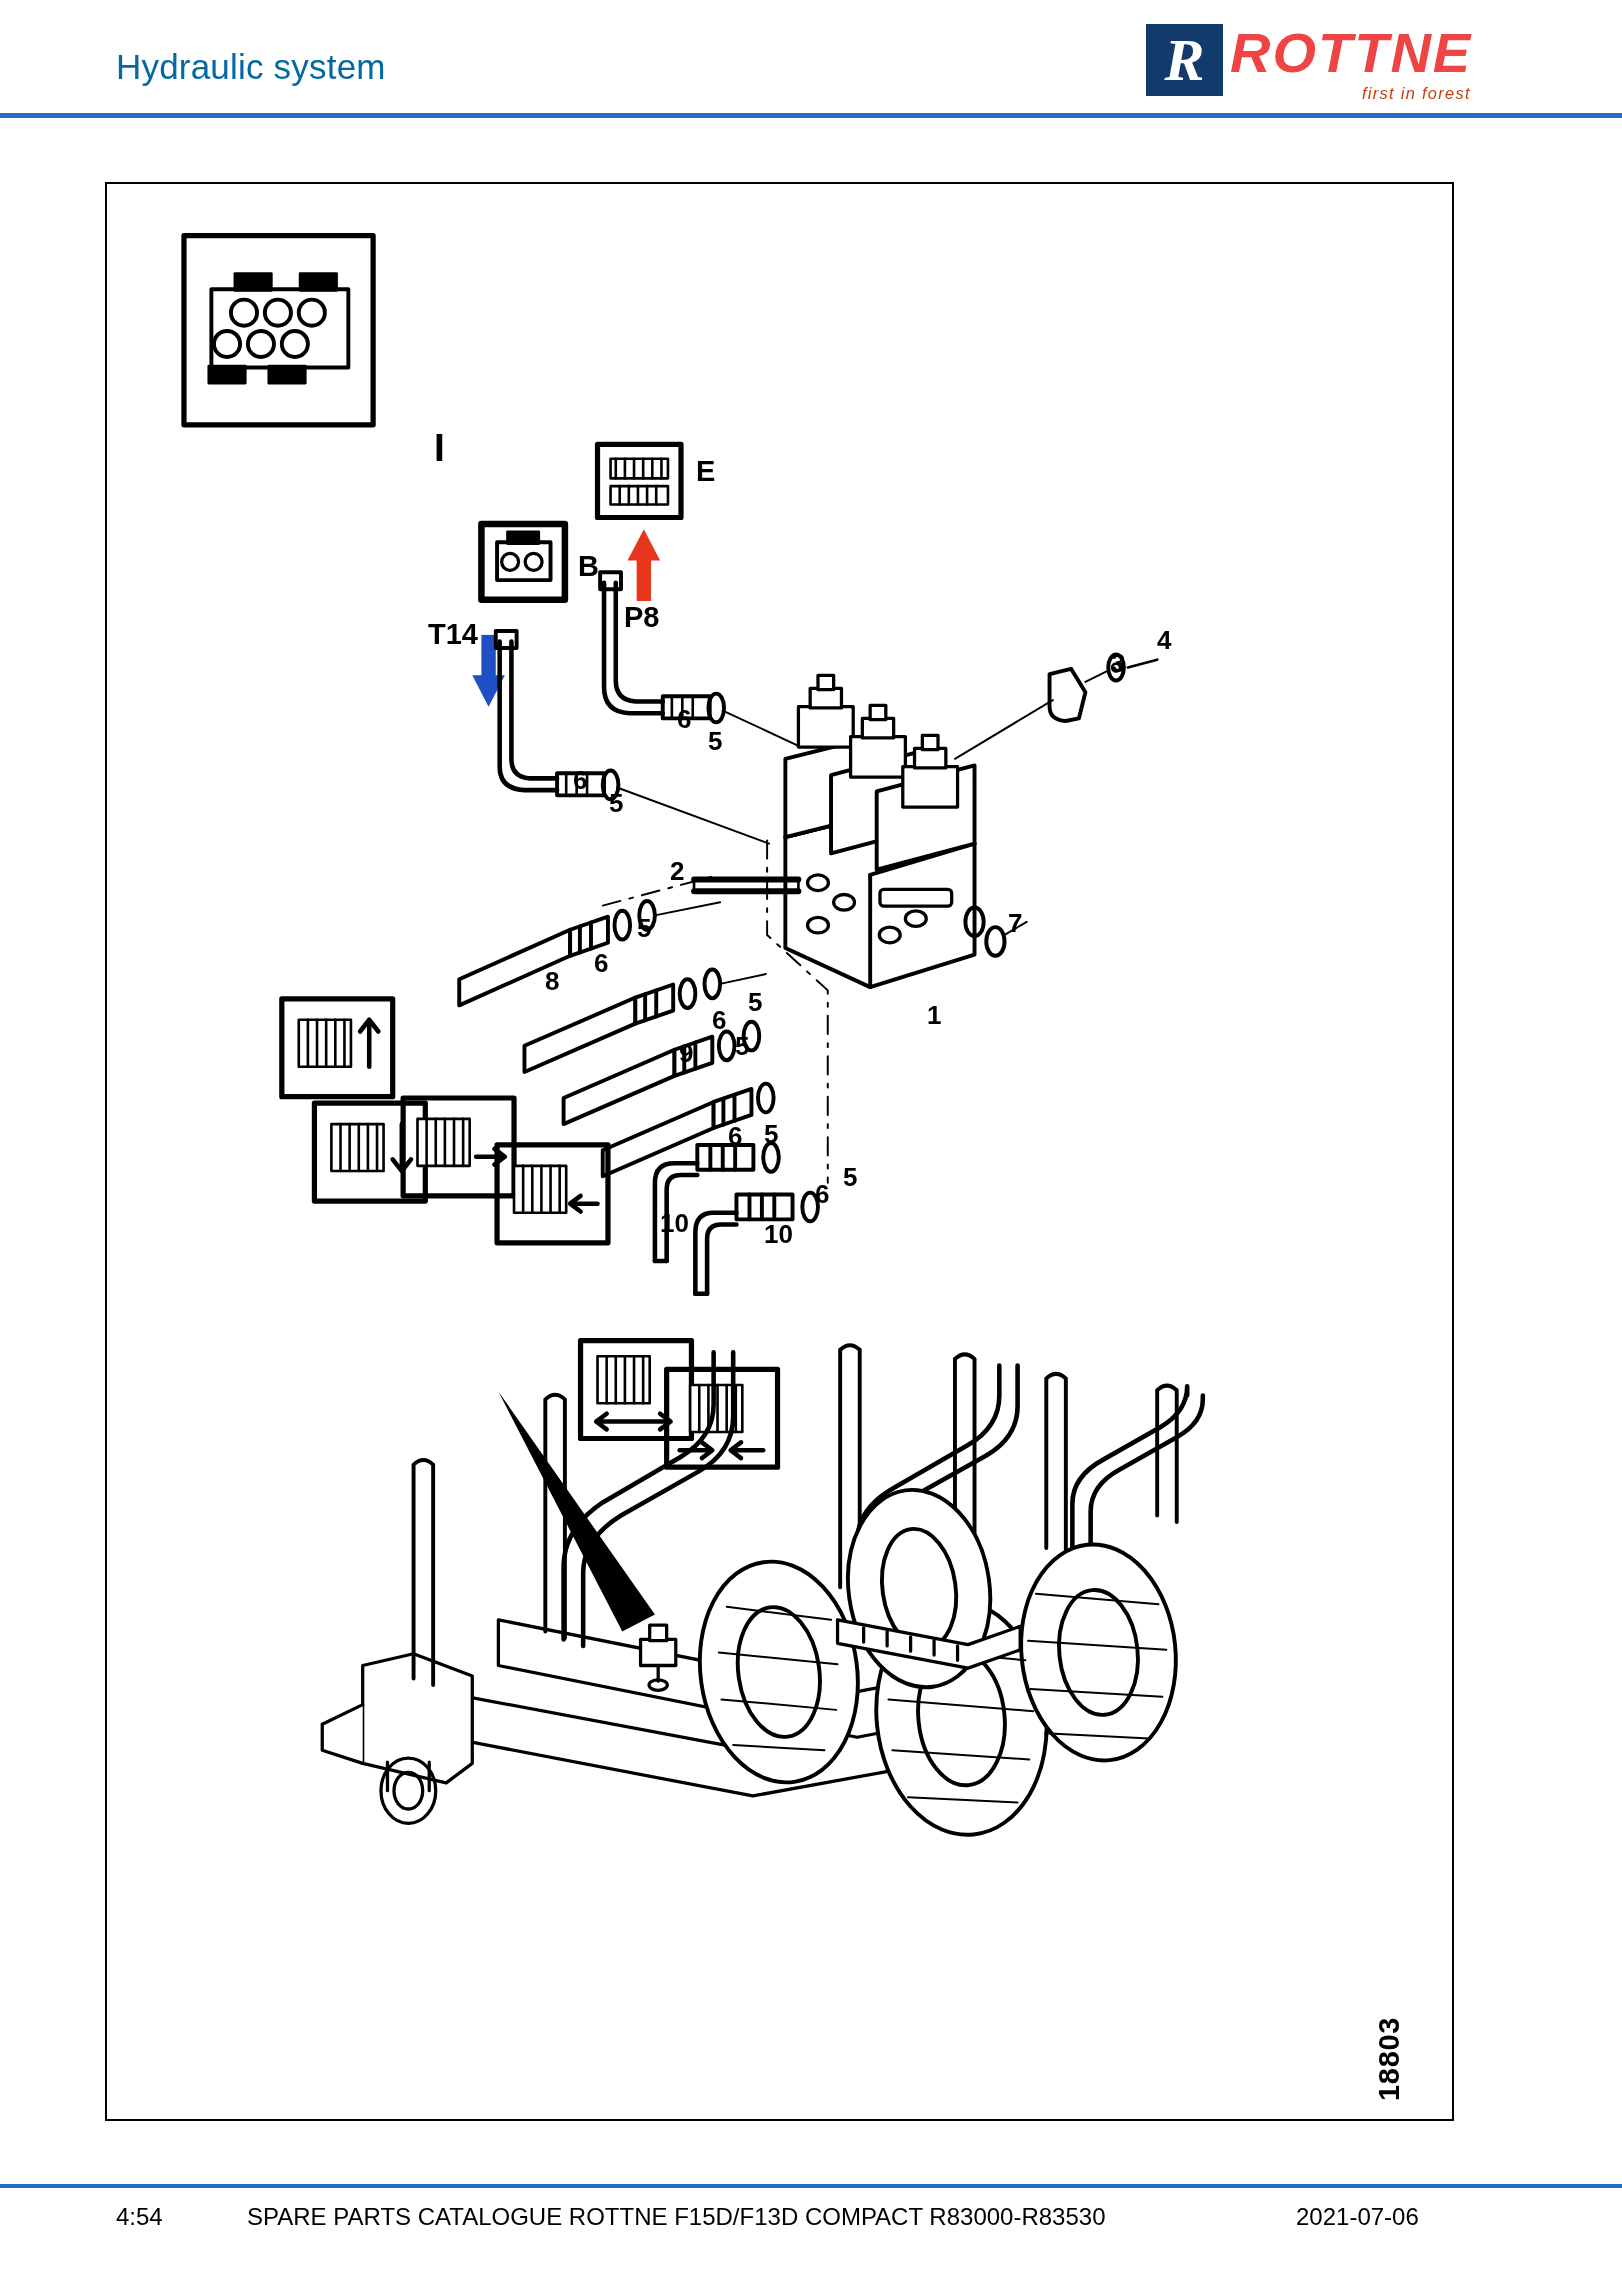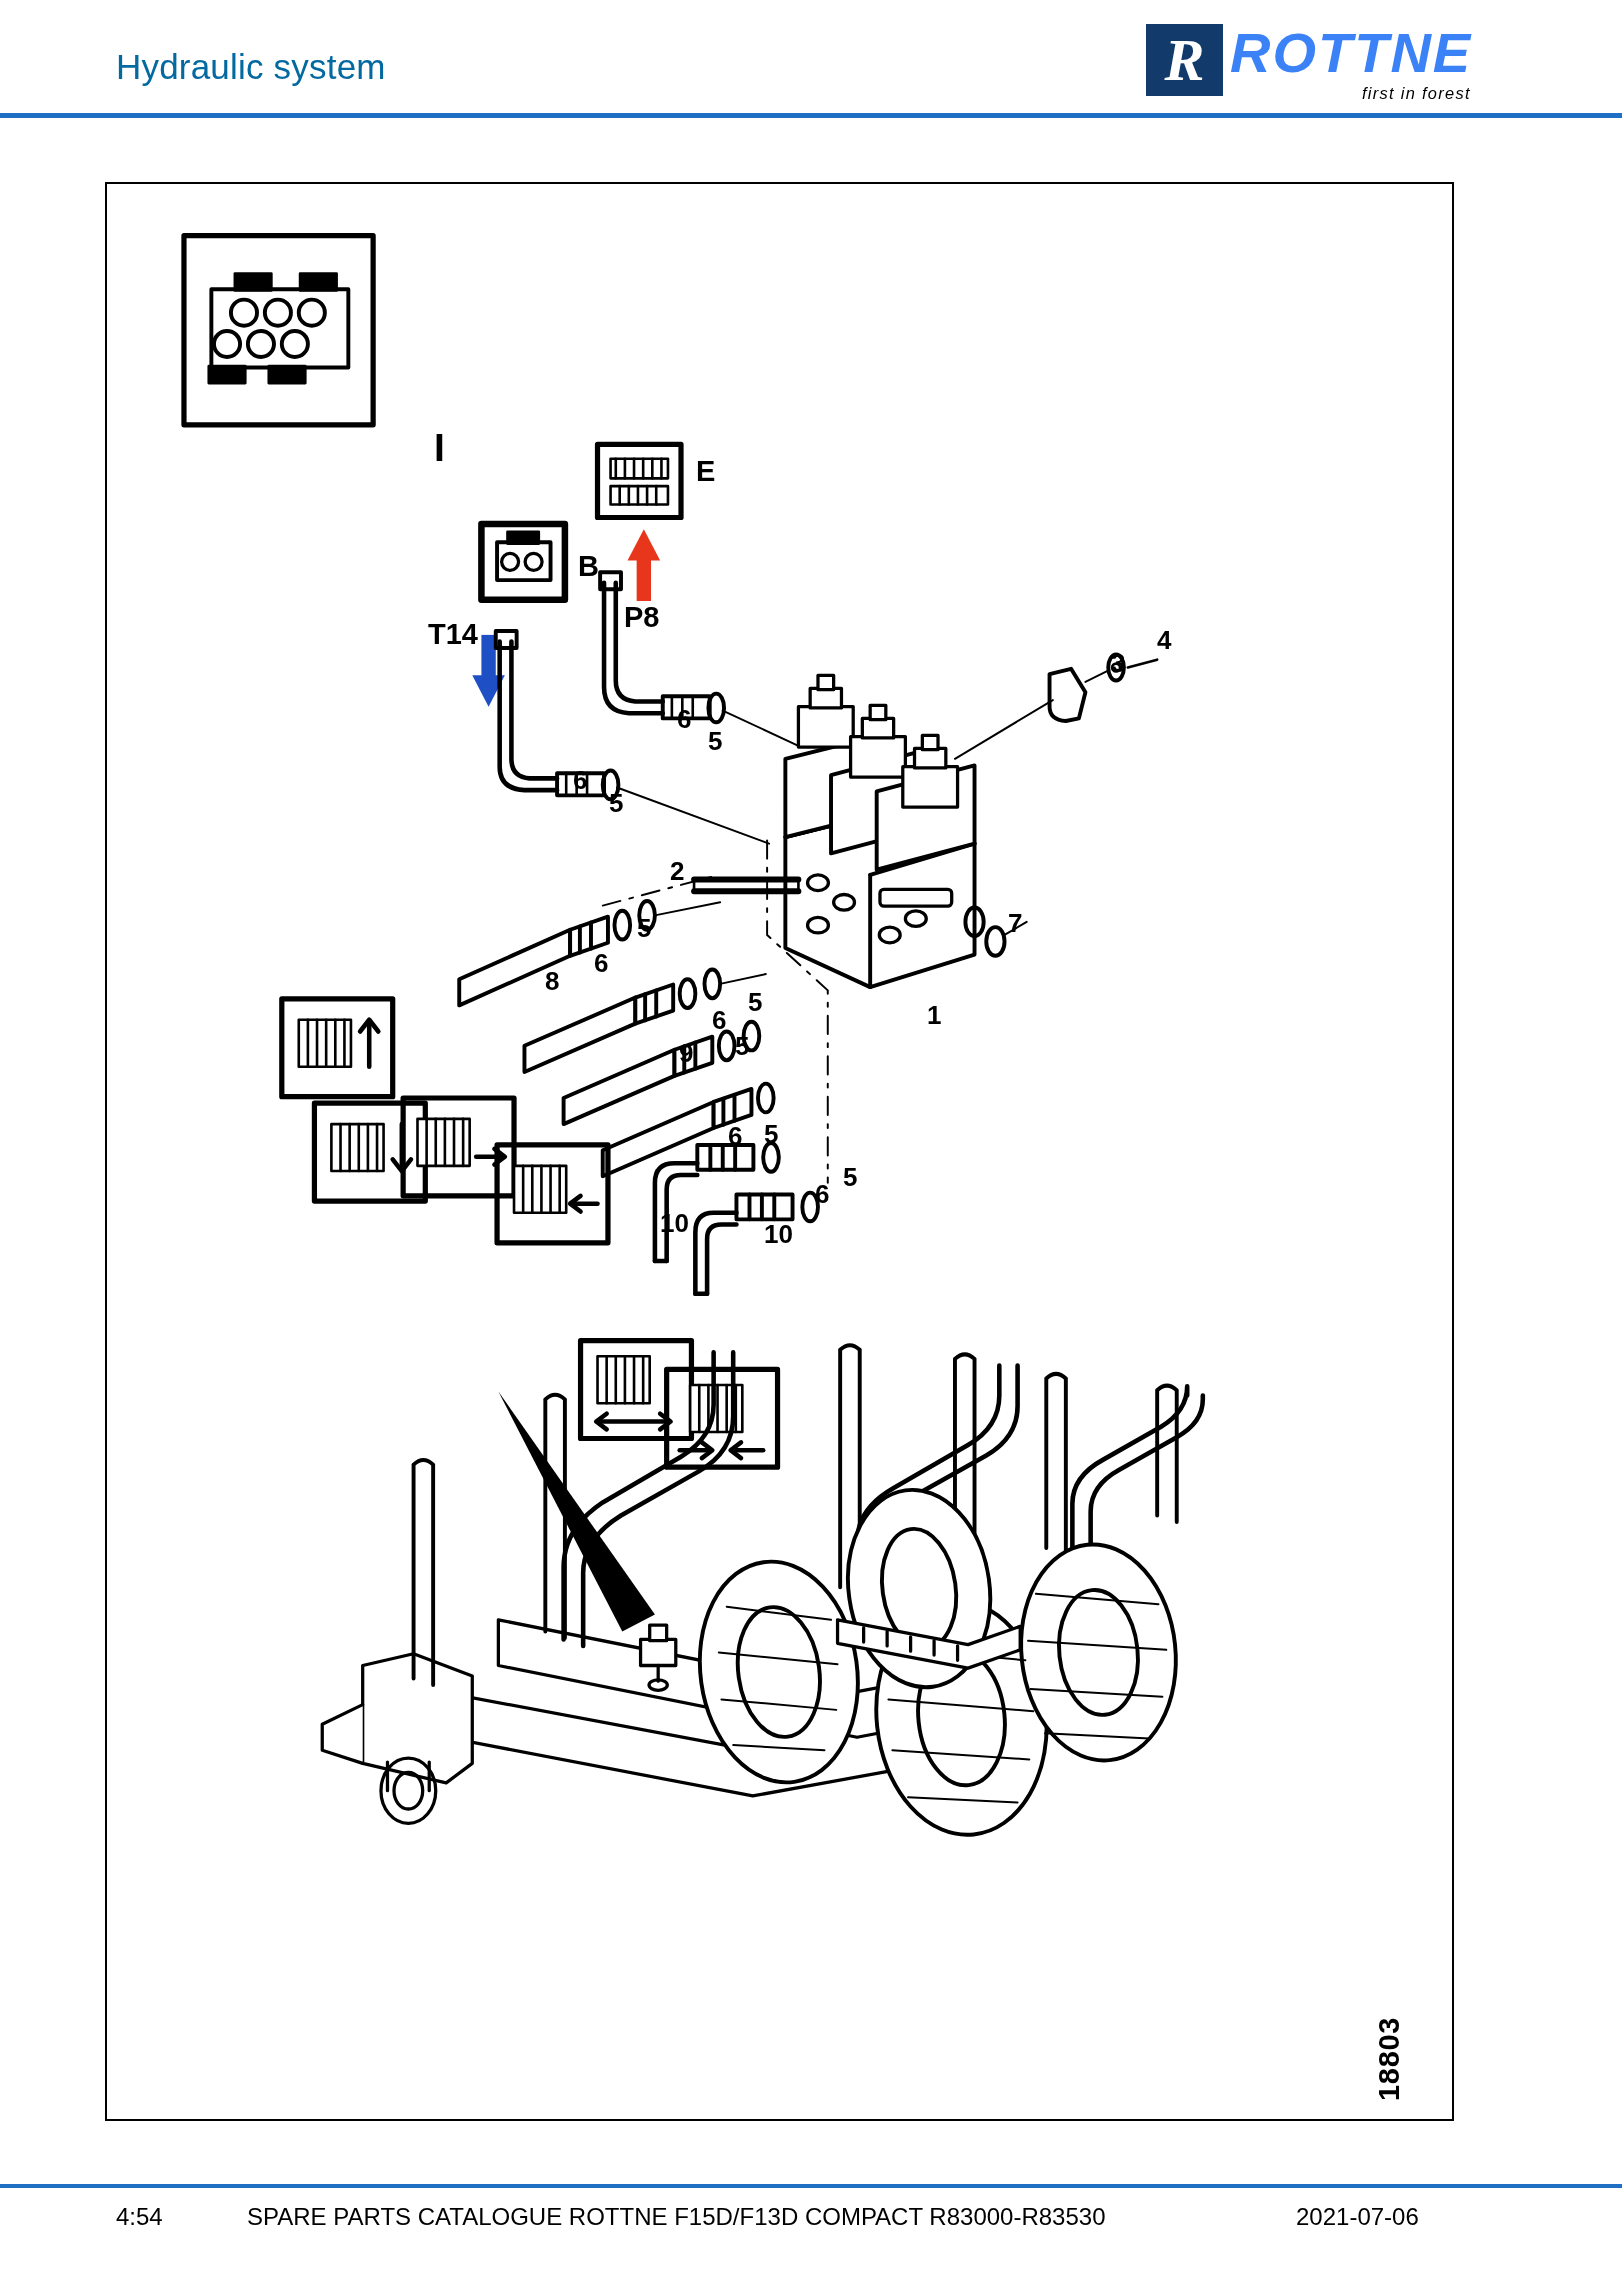--- a/index.html
+++ b/index.html
@@ -72,30 +72,30 @@
     line-height: 72px;
   }
   .logo-text {
     position: absolute;
     left: 84px;
     top: 1.3px;
     font-family: "Liberation Sans", sans-serif;
     font-size: 56px;
     font-weight: bold;
     font-style: italic;
-    color: #3b82f6;
+    color: #ef4444;
     letter-spacing: 2px;
     line-height: 56px;
   }
   .logo-sub {
     position: absolute;
     left: 216px;
     top: 60px;
     font-size: 16.4px;
-    color: #000000;
+    color: #c2410c;
     letter-spacing: 1.3px;
     font-style: italic;
   }
 
   
   .footer-rule {
     position: absolute;
     left: 0;
     top: 2184px;
     width: 1622px;

